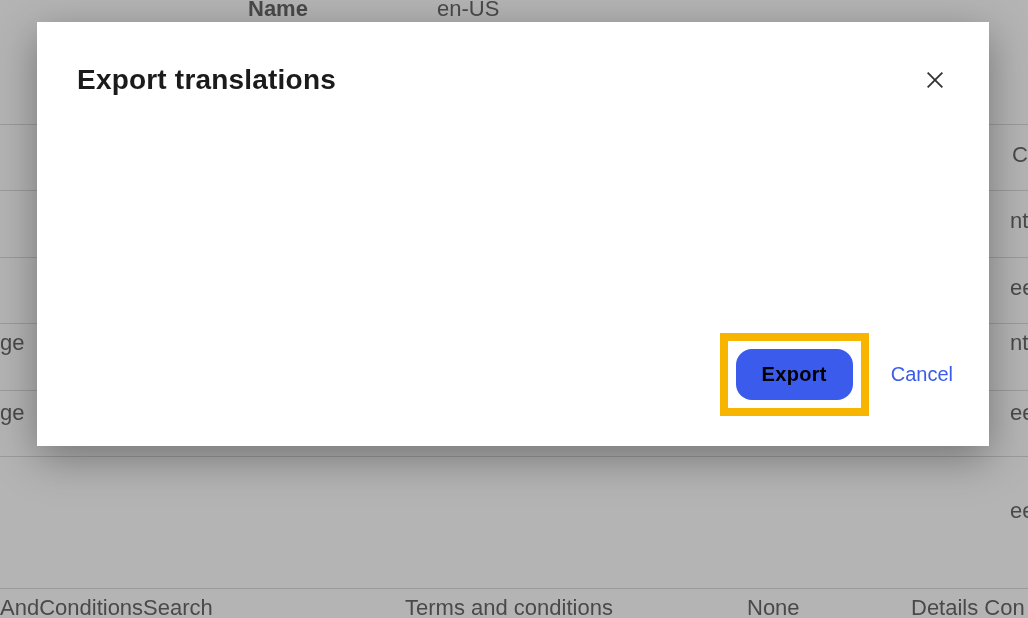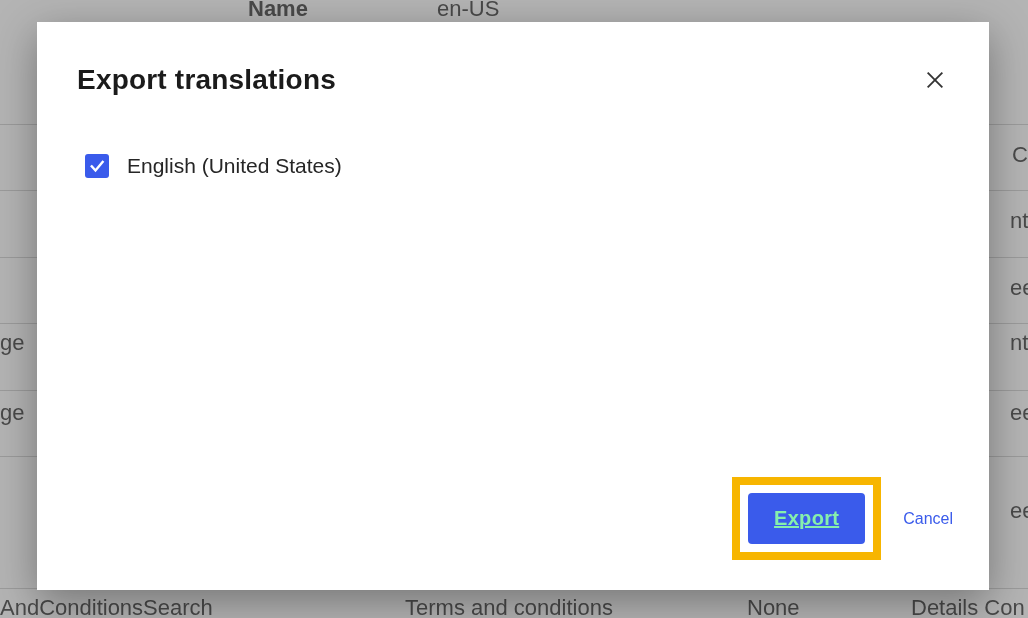--- a/index.html
+++ b/index.html
@@ -26,21 +26,21 @@
       white-space: nowrap;
     }
     .bg-border-top {
       position: absolute;
       left: 0; right: 0; height: 0;
       border-top: 1px solid #c9c9c9;
     }
     .modal {
       position: absolute;
       left: 37px; top: 22px;
-      width: 952px; height: 568px;
+      width: 952px; height: 424px;
       background: #fff;
       box-shadow: 0 12px 40px rgba(0,0,0,0.35);
       display: flex;
       flex-direction: column;
     }
     .modal-header {
       display: flex;
       justify-content: space-between;
       align-items: flex-start;
       padding: 42px 40px 0 40px;
@@ -96,33 +96,32 @@
       gap: 22px;
       padding: 0 36px 30px 0;
     }
     .highlight-frame {
       border: 8px solid #f7b500;
       padding: 8px;
       display: inline-flex;
     }
     .export-btn {
       background: #3a5beb;
-      color: #86efac;
+      color: #000000;
       border: none;
       font-size: 20px;
       font-weight: 600;
       padding: 14px 26px;
-      border-radius: 4px;
+      border-radius: 16px;
       cursor: pointer;
       letter-spacing: 0.3px;
-      text-decoration: underline;
     }
     .cancel-link {
       color: #3a5beb;
-      font-size: 16px;
+      font-size: 20px;
       cursor: pointer;
     }
   </style>
 </head>
 <body>
 
 <div class="backdrop">
   <div class="bg-cell" style="left:248px; top:-4px; font-weight:600;">Name</div>
   <div class="bg-cell" style="left:437px; top:-4px;">en-US</div>
   <div class="bg-border-top" style="top:124px;"></div>
@@ -152,28 +151,20 @@
     <div class="modal-title">Export translations</div>
     <div class="close-btn">
       <svg viewBox="0 0 24 24">
         <line x1="4" y1="4" x2="20" y2="20" stroke="currentColor" stroke-width="2"></line>
         <line x1="20" y1="4" x2="4" y2="20" stroke="currentColor" stroke-width="2"></line>
       </svg>
     </div>
   </div>
 
   <div class="modal-body">
-    <div class="lang-item">
-      <div class="checkbox">
-        <svg viewBox="0 0 24 24">
-            <polyline points="5 12.5 10 18 19.5 6.5"></polyline>
-          </svg>
-      </div>
-      <span class="lang-label">English (United States)</span>
-    </div>
   </div>
 
   <div class="modal-footer">
     <div class="highlight-frame">
       <button class="export-btn">Export</button>
     </div>
     <span class="cancel-link">Cancel</span>
   </div>
 </div>
 

